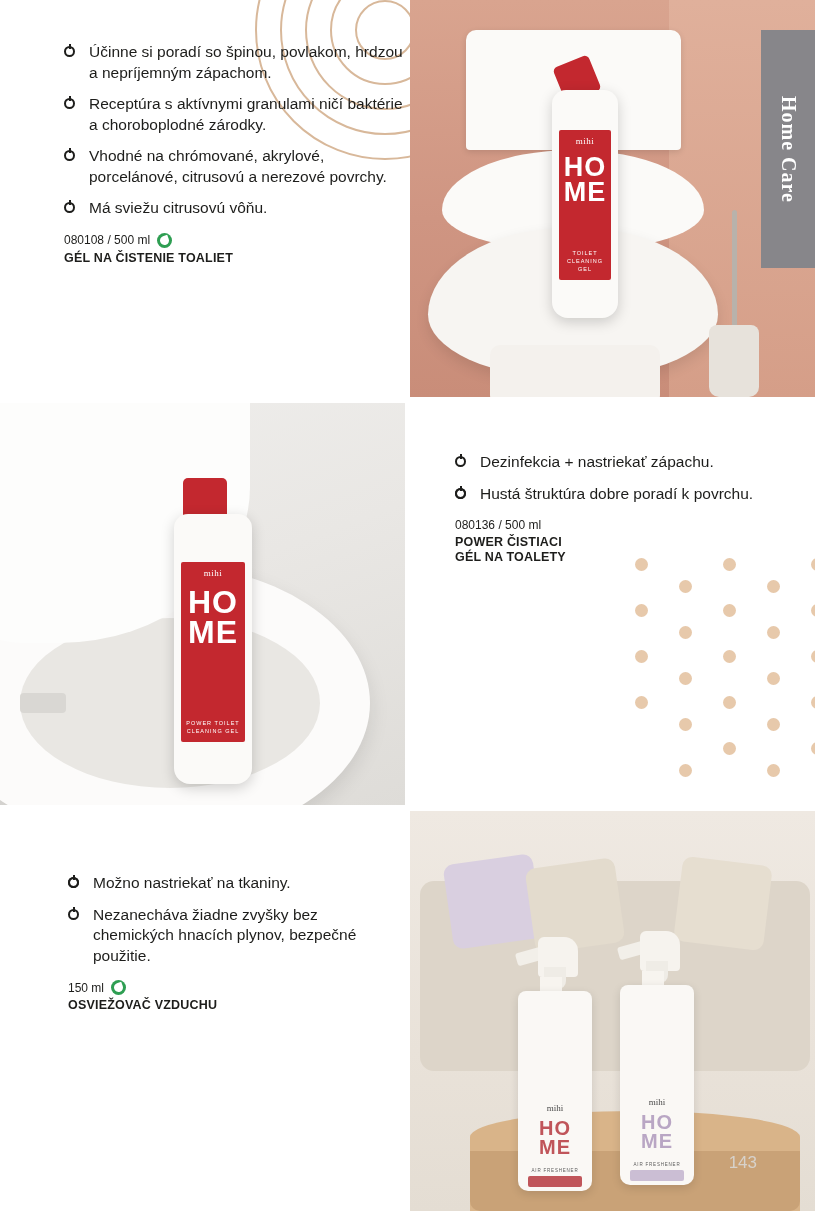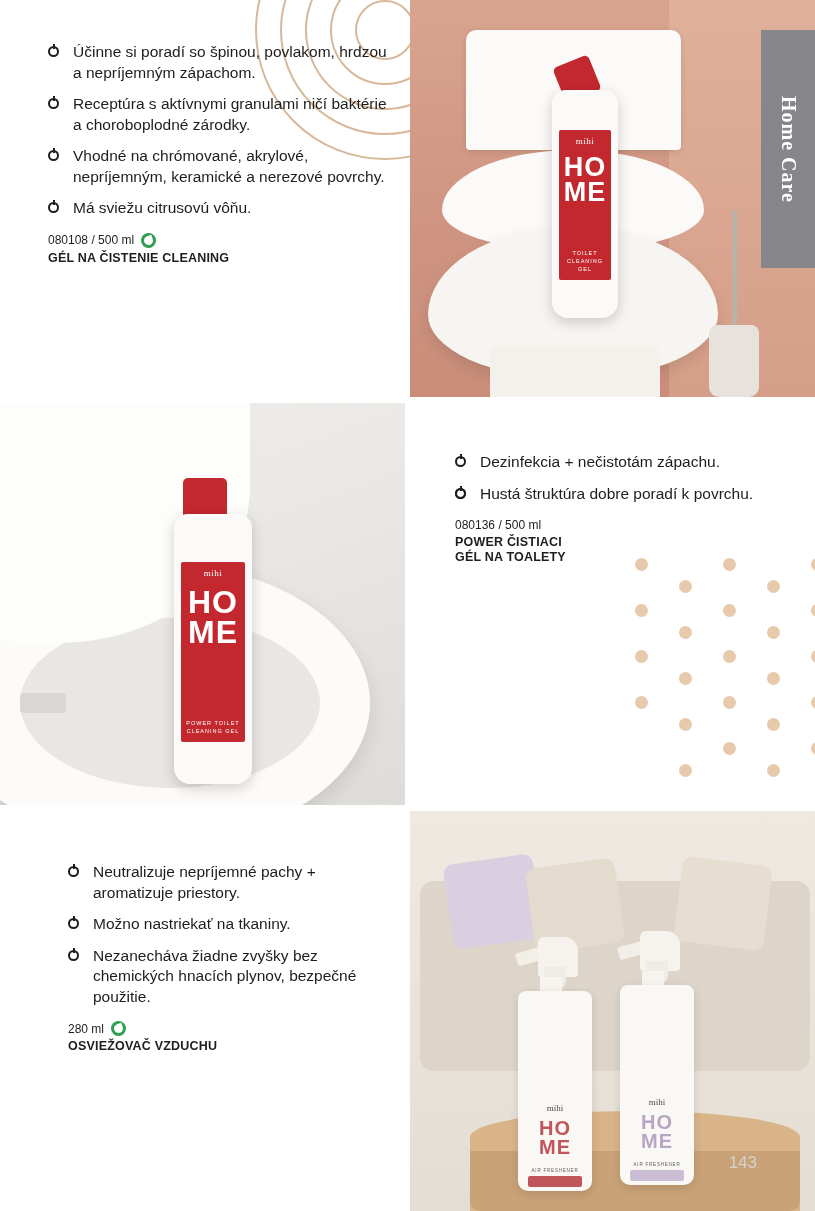--- a/index.html
+++ b/index.html
@@ -119,21 +119,21 @@
     display: flex; align-items: center; justify-content: center;
   }
   .side-tab span {
     writing-mode: vertical-rl;
     font-family: "Liberation Serif", serif;
     font-weight: 700; font-size: 20px; letter-spacing: 1px;
   }
 
   
   .textblock { position: absolute; }
-  .tb1 { left: 48px; top: 42px; width: 345px; }
+  .tb1 { left: 64px; top: 42px; width: 345px; }
   .tb2 { left: 455px; top: 452px; width: 330px; }
   .tb3 { left: 68px; top: 862px; width: 330px; }
 
   ul.bullets { list-style: none; margin: 0; padding: 0; }
   ul.bullets li {
     position: relative; padding-left: 25px; margin-bottom: 11px;
     font-size: 15.5px; line-height: 20.5px; color: #1d1d1b;
   }
   ul.bullets li .bul {
     position: absolute; left: 0; top: 4px; width: 11px; height: 11px;
@@ -281,48 +281,48 @@
       </div>
     </div>
 
     <div class="pagenum">143</div>
   </div>
 
   <div class="textblock tb1">
     <ul class="bullets" id="list1">
         <li><span class="bul"></span><span>Účinne si poradí so špinou, povlakom, hrdzou a nepríjemným zápachom.</span></li>
         <li><span class="bul"></span><span>Receptúra s aktívnymi granulami ničí baktérie a choroboplodné zárodky.</span></li>
-        <li><span class="bul"></span><span>Vhodné na chrómované, akrylové, nepríjemným, keramické a nerezové povrchy.</span></li>
+        <li><span class="bul"></span><span>Vhodné na chrómované, akrylové, porcelánové, citrusovú a nerezové povrchy.</span></li>
         <li><span class="bul"></span><span>Má sviežu citrusovú vôňu.</span></li>
       </ul>
     <div class="code-line">
       <span>080108 / 500 ml</span>
       <span class="eco"></span>
     </div>
-    <div class="prodname">GÉL NA ČISTENIE CLEANING</div>
+    <div class="prodname">GÉL NA ČISTENIE TOALIET</div>
   </div>
 
   <div class="textblock tb2">
     <ul class="bullets" id="list2">
-        <li><span class="bul"></span><span>Dezinfekcia + nečistotám zápachu.</span></li>
+        <li><span class="bul"></span><span>Dezinfekcia + nastriekať zápachu.</span></li>
         <li><span class="bul"></span></li>
         <li><span class="bul"></span><span>Hustá štruktúra dobre poradí k povrchu.</span></li>
       </ul>
     <div class="code-line">
       <span>080136 / 500 ml</span>
     </div>
     <div class="prodname" id="name2">POWER ČISTIACI<br>GÉL NA TOALETY</div>
   </div>
 
   <div class="textblock tb3">
     <ul class="bullets" id="list3">
-        <li><span class="bul"></span><span>Neutralizuje nepríjemné pachy + aromatizuje priestory.</span></li>
+        <li><span class="bul"></span></li>
         <li><span class="bul"></span><span>Možno nastriekať na tkaniny.</span></li>
         <li><span class="bul"></span><span>Nezanecháva žiadne zvyšky bez chemických hnacích plynov, bezpečné použitie.</span></li>
       </ul>
     <div class="code-line">
-      <span>280 ml</span>
+      <span>150 ml</span>
       <span class="eco"></span>
     </div>
     <div class="prodname">OSVIEŽOVAČ VZDUCHU</div>
   </div>
 
 </div>
 
 </body></html>

